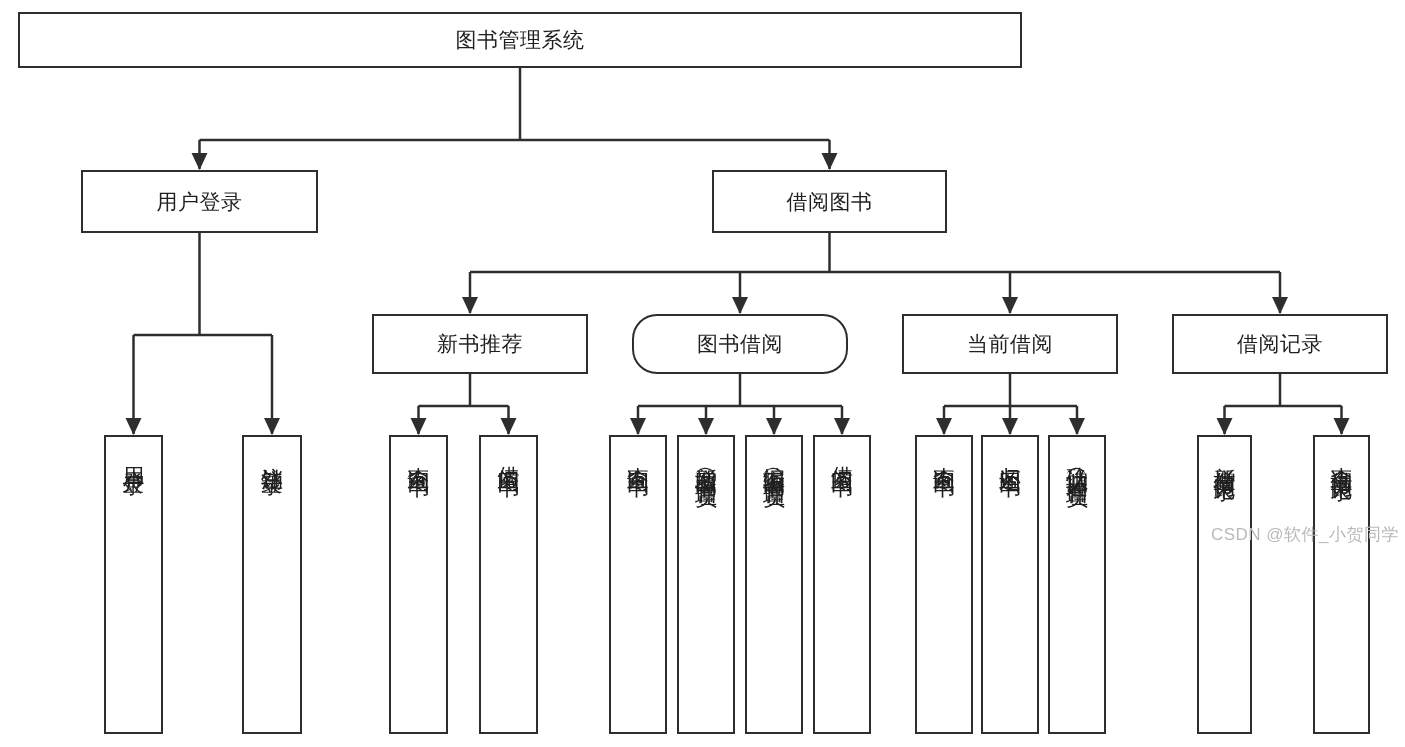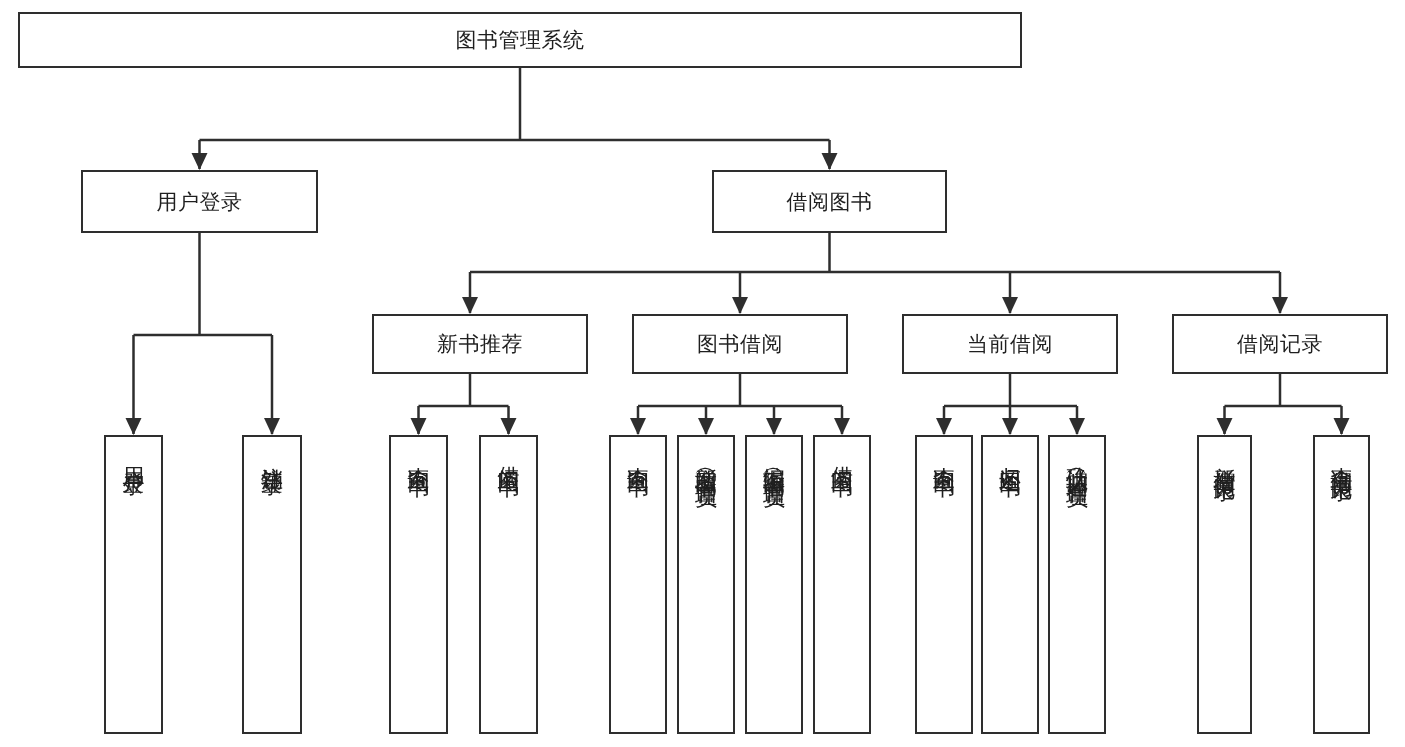--- a/index.html
+++ b/index.html
@@ -87,21 +87,21 @@
       </div>
       <div class="node h" style="left: 81px; top: 170px; width: 237px; height: 63px;">
         <span class="lbl">用户登录</span>
       </div>
       <div class="node h" style="left: 712px; top: 170px; width: 235px; height: 63px;">
         <span class="lbl">借阅图书</span>
       </div>
       <div class="node h" style="left: 372px; top: 314px; width: 216px; height: 60px;">
         <span class="lbl">新书推荐</span>
       </div>
-      <div class="node h" style="left: 632px; top: 314px; width: 216px; height: 60px;">
+      <div class="node h" style="left: 632px; top: 314px; width: 216px; height: 60px; border-radius: 25px;">
         <span class="lbl">图书借阅</span>
       </div>
       <div class="node h" style="left: 902px; top: 314px; width: 216px; height: 60px;">
         <span class="lbl">当前借阅</span>
       </div>
       <div class="node h" style="left: 1172px; top: 314px; width: 216px; height: 60px;">
         <span class="lbl">借阅记录</span>
       </div>
       <div class="node v" style="left: 104px; top: 435px; width: 59px; height: 299px;">
         <span class="lbl">用户登录</span>
@@ -136,13 +136,14 @@
       <div class="node v" style="left: 1048px; top: 435px; width: 58px; height: 299px;">
         <span class="lbl">确认归还（管理员）</span>
       </div>
       <div class="node v" style="left: 1197px; top: 435px; width: 55px; height: 299px;">
         <span class="lbl">新增借阅记录</span>
       </div>
       <div class="node v" style="left: 1313px; top: 435px; width: 57px; height: 299px;">
         <span class="lbl">查询借阅记录</span>
       </div>
     </div>
+  <div id="watermark">CSDN @软件_小贺同学</div>
 </div>
 
 </body></html>

